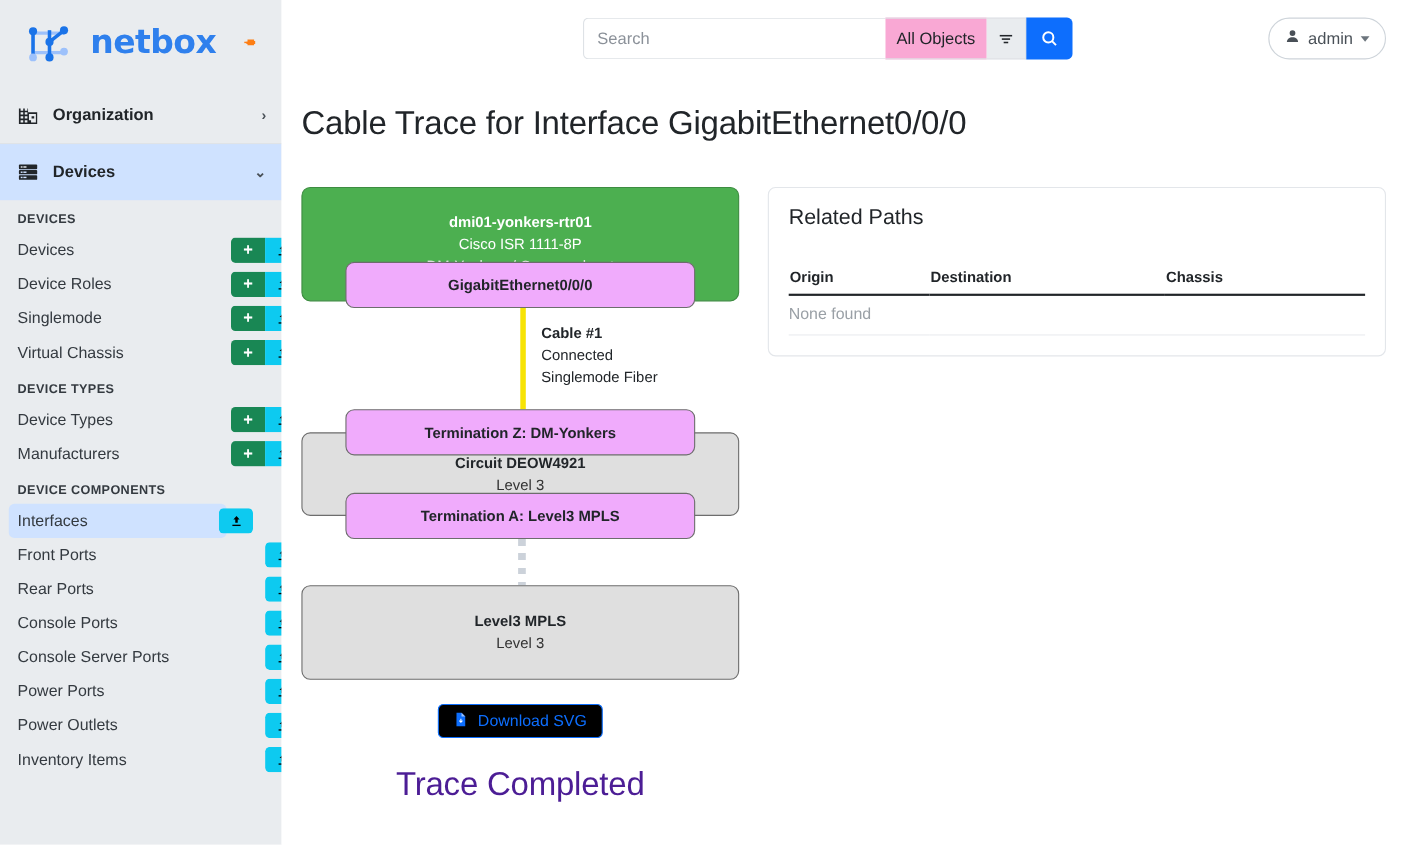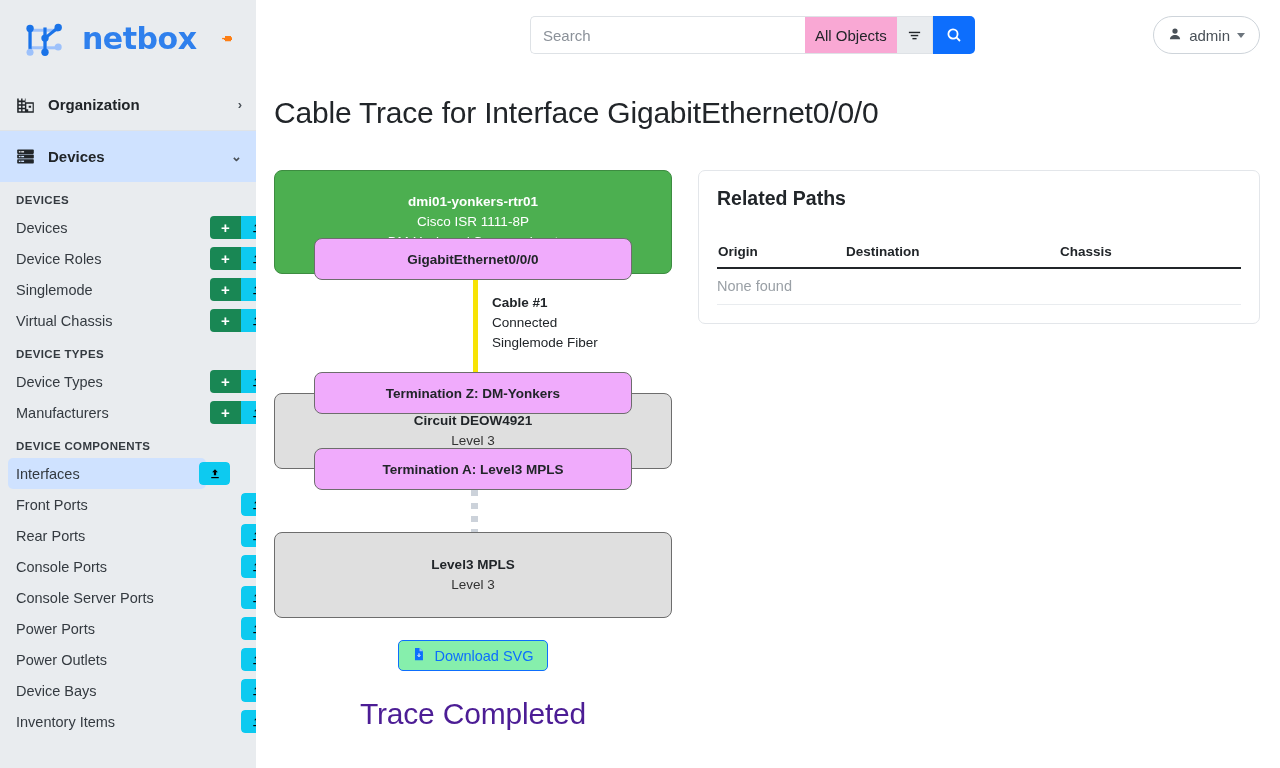--- a/index.html
+++ b/index.html
@@ -194,36 +194,36 @@
     width: 7px; height: 42px;
     background-image: repeating-linear-gradient(
       to bottom, #ccd2da 0px, #ccd2da 6px, transparent 6px, transparent 13px);
   }
 
   .dl-wrap { display: flex; justify-content: center; margin-top: 22px; }
   .dl-btn {
     display: inline-flex; align-items: center; gap: 8px;
     height: 31px; padding: 0 13px;
     border: 1px solid #0d6efd; border-radius: 5px;
-    background: #86efac; color: #0d6efd; font-size: 14.5px;
+    background: #000000; color: #0d6efd; font-size: 14.5px;
   }
 
   .trace-done {
     text-align: center; margin-top: 26px;
     font-size: 30px; font-weight: 400; color: #4c1d95;
     letter-spacing: -0.2px;
   }
 
   
   .card {
     width: 566px; height: 154px;
     border: 1px solid #e3e6ea; border-radius: 7px;
     background: #fff; padding: 16px 18px 0 18px;
   }
-  .card-title { font-size: 19.5px; font-weight: 700; color: #212529; margin-bottom: 9px; }
+  .card-title { font-size: 19.5px; font-weight: 400; color: #212529; margin-bottom: 9px; }
   table.rp { width: 100%; border-collapse: collapse; margin-top: 33px; }
   table.rp th {
     text-align: left; font-size: 13.5px; font-weight: 700; color: #212529;
     padding-bottom: 8px; border-bottom: 2px solid #212529;
   }
   table.rp td {
     font-size: 14.5px; color: #9aa0a6;
     padding: 9px 0 10px 0; border-bottom: 1px solid #e9ecef;
   }
   .col-o { width: 128px; }
@@ -442,31 +442,20 @@
       <span class="btn-group single">
         <span class="minibtn imp solo">
           <svg viewBox="0 0 16 16" width="12" height="12" fill="#000">
               <path d="M8 1.5L4.2 5.6h2.3v4h3v-4h2.3L8 1.5z"></path>
               <rect x="3" y="12" width="10" height="1.6"></rect>
             </svg>
         </span>
       </span>
     </div>
     <div class="nav-item">
-      <span class="ilabel">Device Bays</span>
-      <span class="btn-group single">
-        <span class="minibtn imp solo">
-          <svg viewBox="0 0 16 16" width="12" height="12" fill="#000">
-              <path d="M8 1.5L4.2 5.6h2.3v4h3v-4h2.3L8 1.5z"></path>
-              <rect x="3" y="12" width="10" height="1.6"></rect>
-            </svg>
-        </span>
-      </span>
-    </div>
-    <div class="nav-item">
       <span class="ilabel">Inventory Items</span>
       <span class="btn-group single">
         <span class="minibtn imp solo">
           <svg viewBox="0 0 16 16" width="12" height="12" fill="#000">
               <path d="M8 1.5L4.2 5.6h2.3v4h3v-4h2.3L8 1.5z"></path>
               <rect x="3" y="12" width="10" height="1.6"></rect>
             </svg>
         </span>
       </span>
     </div>

